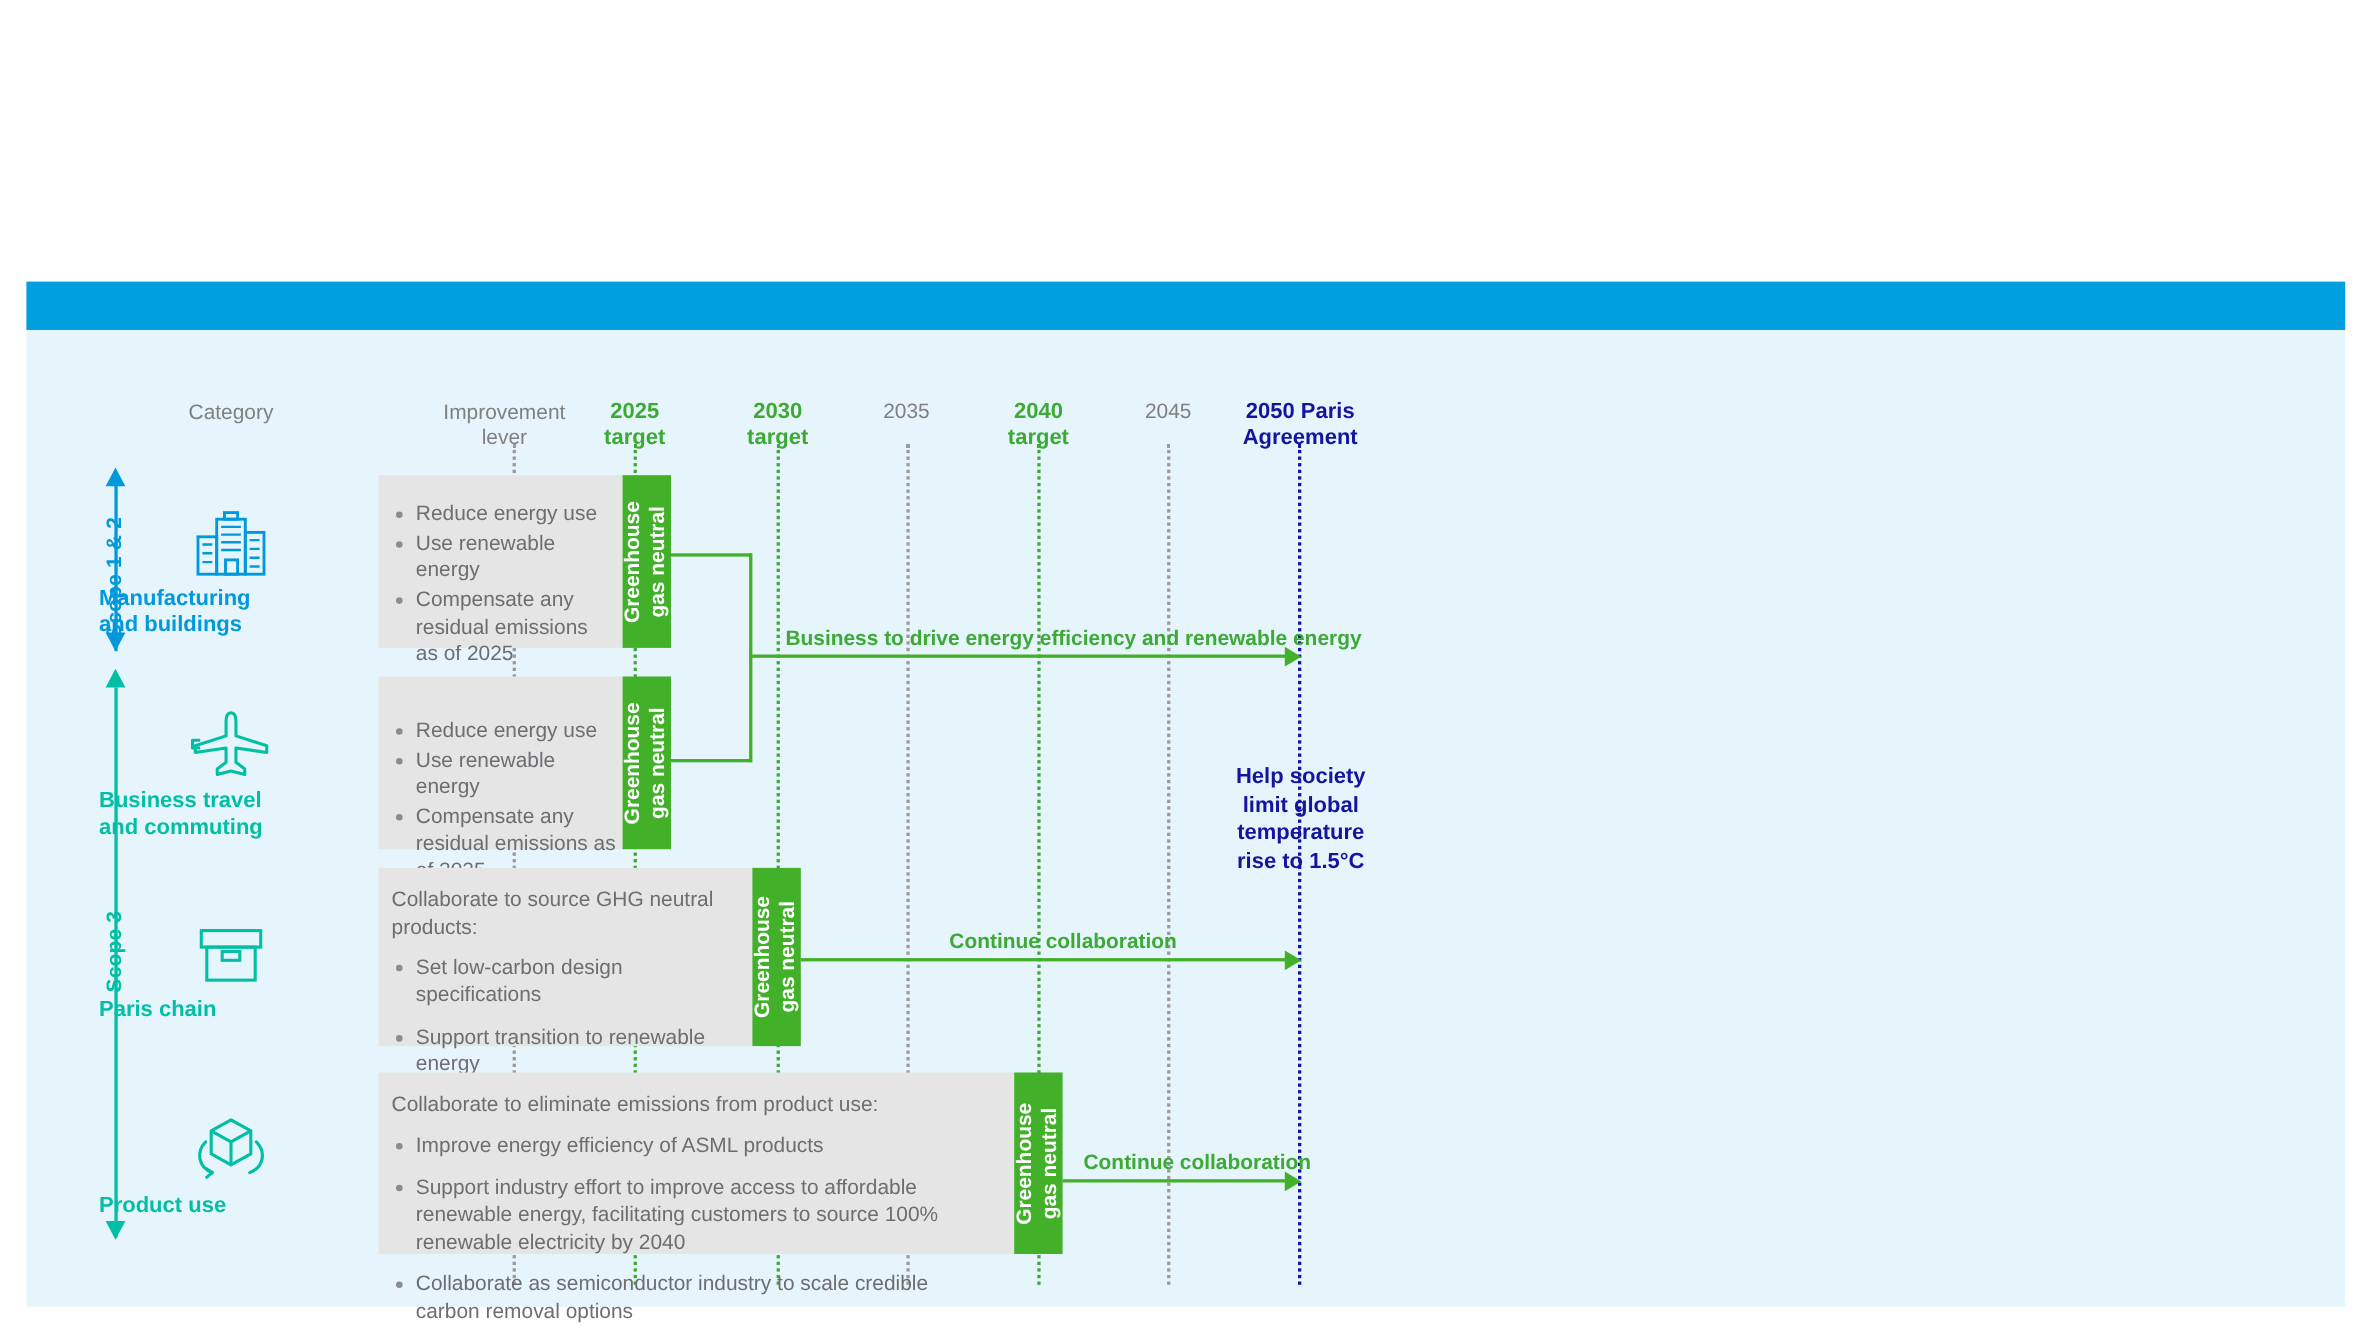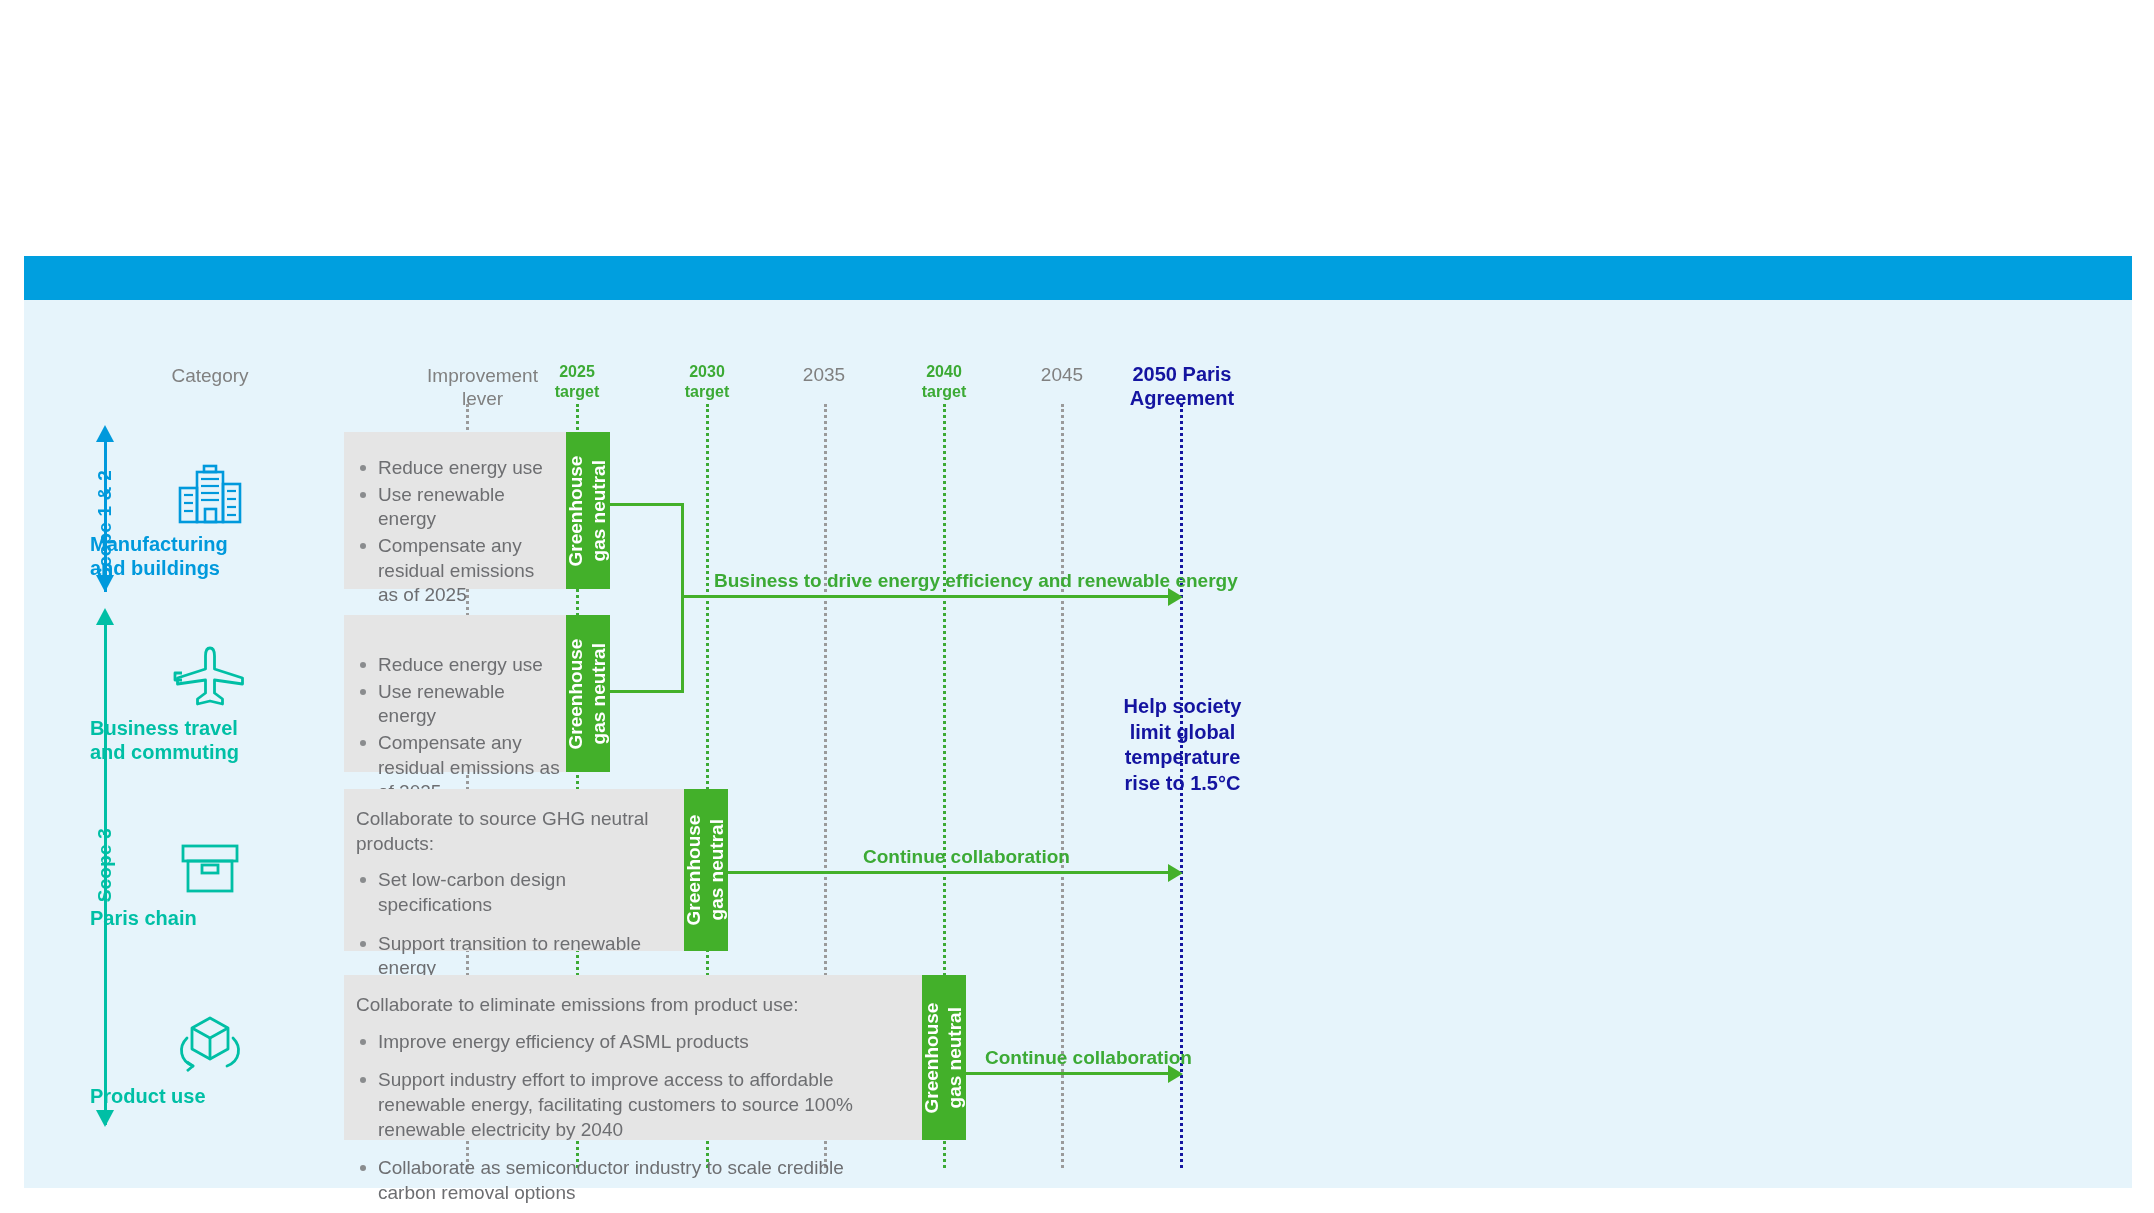--- a/index.html
+++ b/index.html
@@ -8,21 +8,21 @@
 
   .canvas{position:absolute;left:0;top:0;width:1778px;height:1213px;}
 
   
   .banner{position:absolute;left:24px;top:256px;width:2108px;height:44px;background:#009FDF;}
   .panel{position:absolute;left:24px;top:300px;width:2108px;height:888px;background:#E6F4FB;}
 
   
   .hdr{position:absolute;text-align:center;line-height:1.22;}
   .hdr-grey{color:#808080;font-size:19px;font-weight:400;}
-  .hdr-green{color:#3CAA35;font-size:16px;font-weight:bold;}
+  .hdr-green{color:#3CAA35;font-size:20px;font-weight:bold;}
   .hdr-navy{color:#1414A0;font-size:20px;font-weight:bold;}
 
   
   .vdot{position:absolute;width:0;border-left:3px dotted #9a9a9a;}
   .vdot.green{border-left-color:#3CAA35;}
   .vdot.navy{border-left-color:#1414A0;}
 
   
   .rail{position:absolute;}
   .rail-line{position:absolute;width:3px;}
@@ -68,21 +68,21 @@
 </head>
 <body>
 
 <div class="canvas">
 
   <div class="banner"></div>
   <div class="panel"></div>
 
   <div class="hdr hdr-grey" style="left:90px;top:364px;width:240px;">Category</div>
 
-  <div class="hdr hdr-grey" style="left:390px;top:364px;width:185px;">
+  <div class="hdr hdr-grey" style="left:366px;top:364px;width:185px;">
     <div>Improvement</div>
     <div>lever</div>
   </div>
 
   <div class="hdr hdr-green" style="left:497px;top:362px;width:160px;">
     <div>2025</div>
     <div>target</div>
   </div>
   <div class="hdr hdr-green" style="left:627px;top:362px;width:160px;">
     <div>2030</div>

